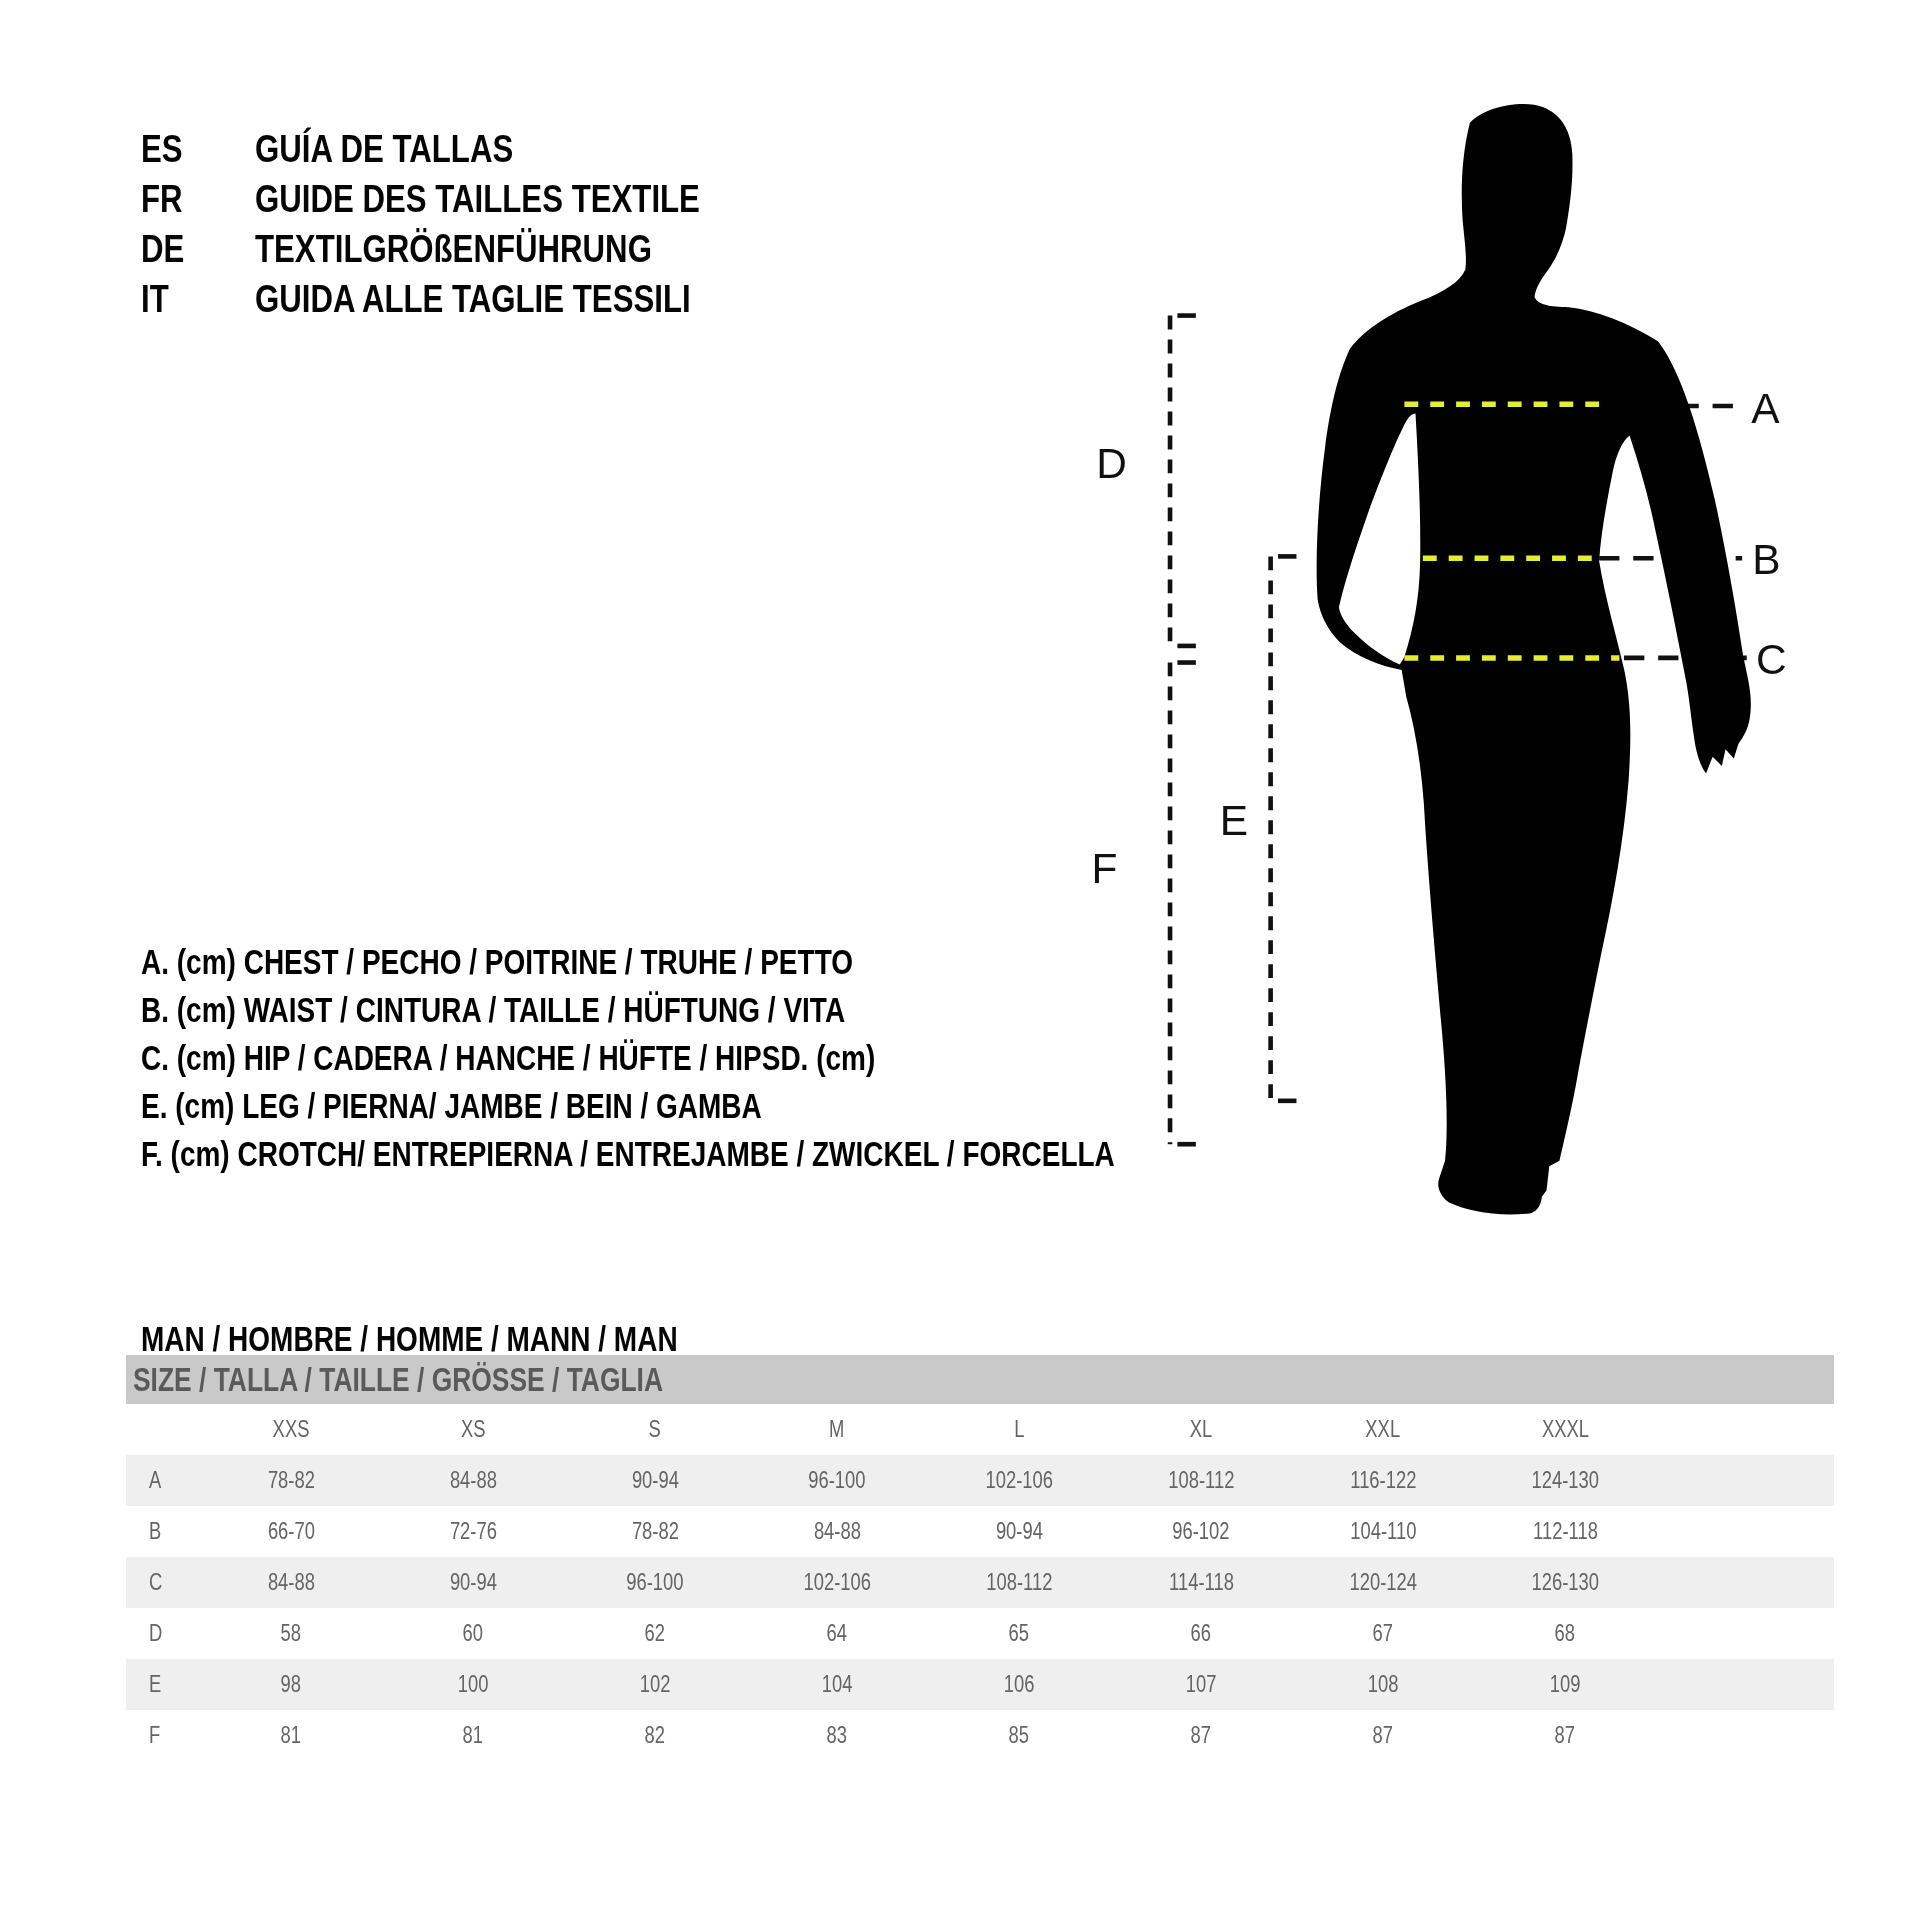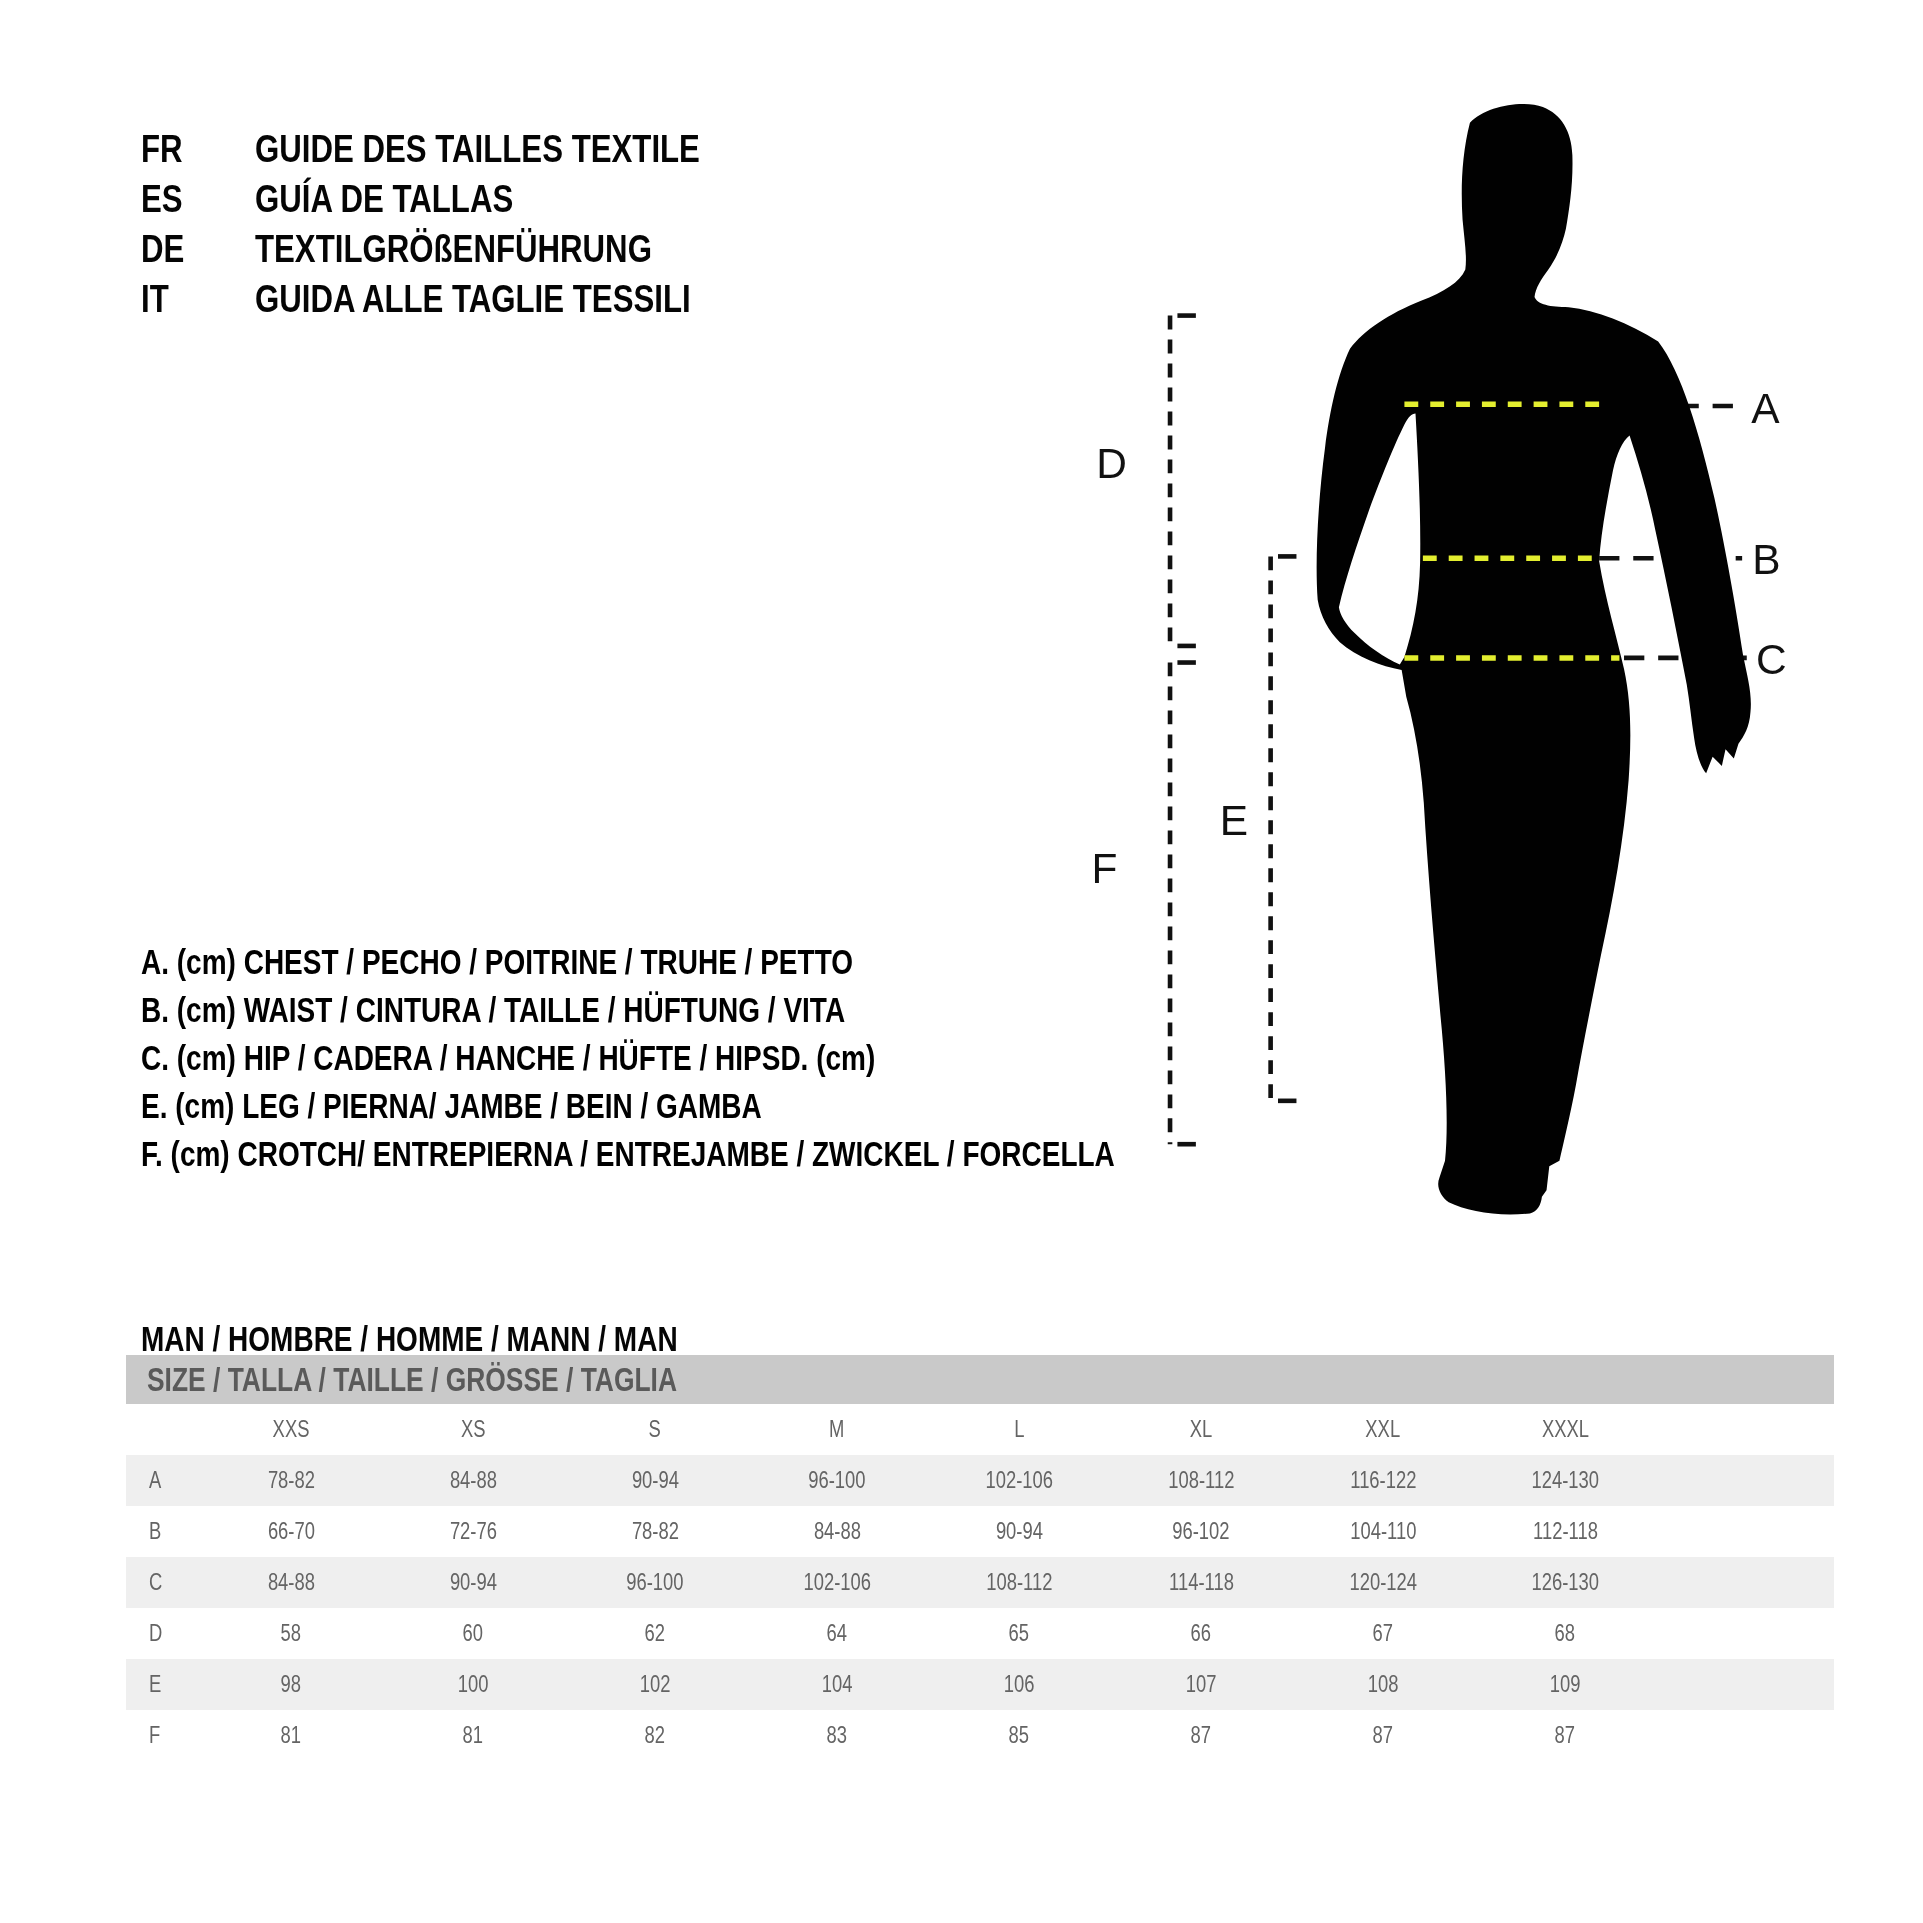--- a/index.html
+++ b/index.html
@@ -19,36 +19,36 @@
   
   .legend-block{position:absolute;left:141px;top:938px;color:#000000;}
   .legend-row{height:48px;line-height:48px;font-size:35px;font-weight:700;}
 
   .category-line{position:absolute;left:141px;top:1274px;height:48px;line-height:48px;
                  font-size:35px;font-weight:700;color:#050505;margin-top:41px;}
 
   
   .size-table{position:absolute;left:126px;top:1355px;width:1708px;}
   .table-titlebar{height:49px;line-height:49px;background:#c9c9c9;color:#5a5a5a;
-                  font-size:33px;font-weight:700;padding-left:21px;box-sizing:border-box;}
+                  font-size:33px;font-weight:700;padding-left:7px;box-sizing:border-box;}
   .t-row{display:grid;grid-template-columns:74px repeat(8,182px) 1fr;height:51px;
          line-height:51px;color:#646464;font-size:23px;}
   .t-row.alt{background:#efefef;}
   .t-cell{text-align:center;overflow:visible;}
   .t-label{text-align:left;padding-left:23px;}
   .t-head{font-weight:400;}
 </style>
 </head>
 <body>
 
 <div class="canvas">
 
   <div class="lang-block">
+    <div class="lang-row"><span class="lang-code cx">ES</span><span class="cx">GUÍA DE TALLAS</span></div>
     <div class="lang-row"><span class="lang-code cx">FR</span><span class="cx">GUIDE DES TAILLES TEXTILE</span></div>
-    <div class="lang-row"><span class="lang-code cx">ES</span><span class="cx">GUÍA DE TALLAS</span></div>
     <div class="lang-row"><span class="lang-code cx">DE</span><span class="cx">TEXTILGRÖßENFÜHRUNG</span></div>
     <div class="lang-row"><span class="lang-code cx">IT</span><span class="cx">GUIDA ALLE TAGLIE TESSILI</span></div>
   </div>
 
   <svg class="figure-svg" width="1923" height="1923" viewBox="0 0 2084 2084">
 
     <g stroke="#111111" stroke-width="5" stroke-dasharray="22 15" fill="none">
       <path d="M1745 440 H1888"></path>
       <path d="M1733 605 H1888"></path>
       <path d="M1760 713 H1893"></path>

